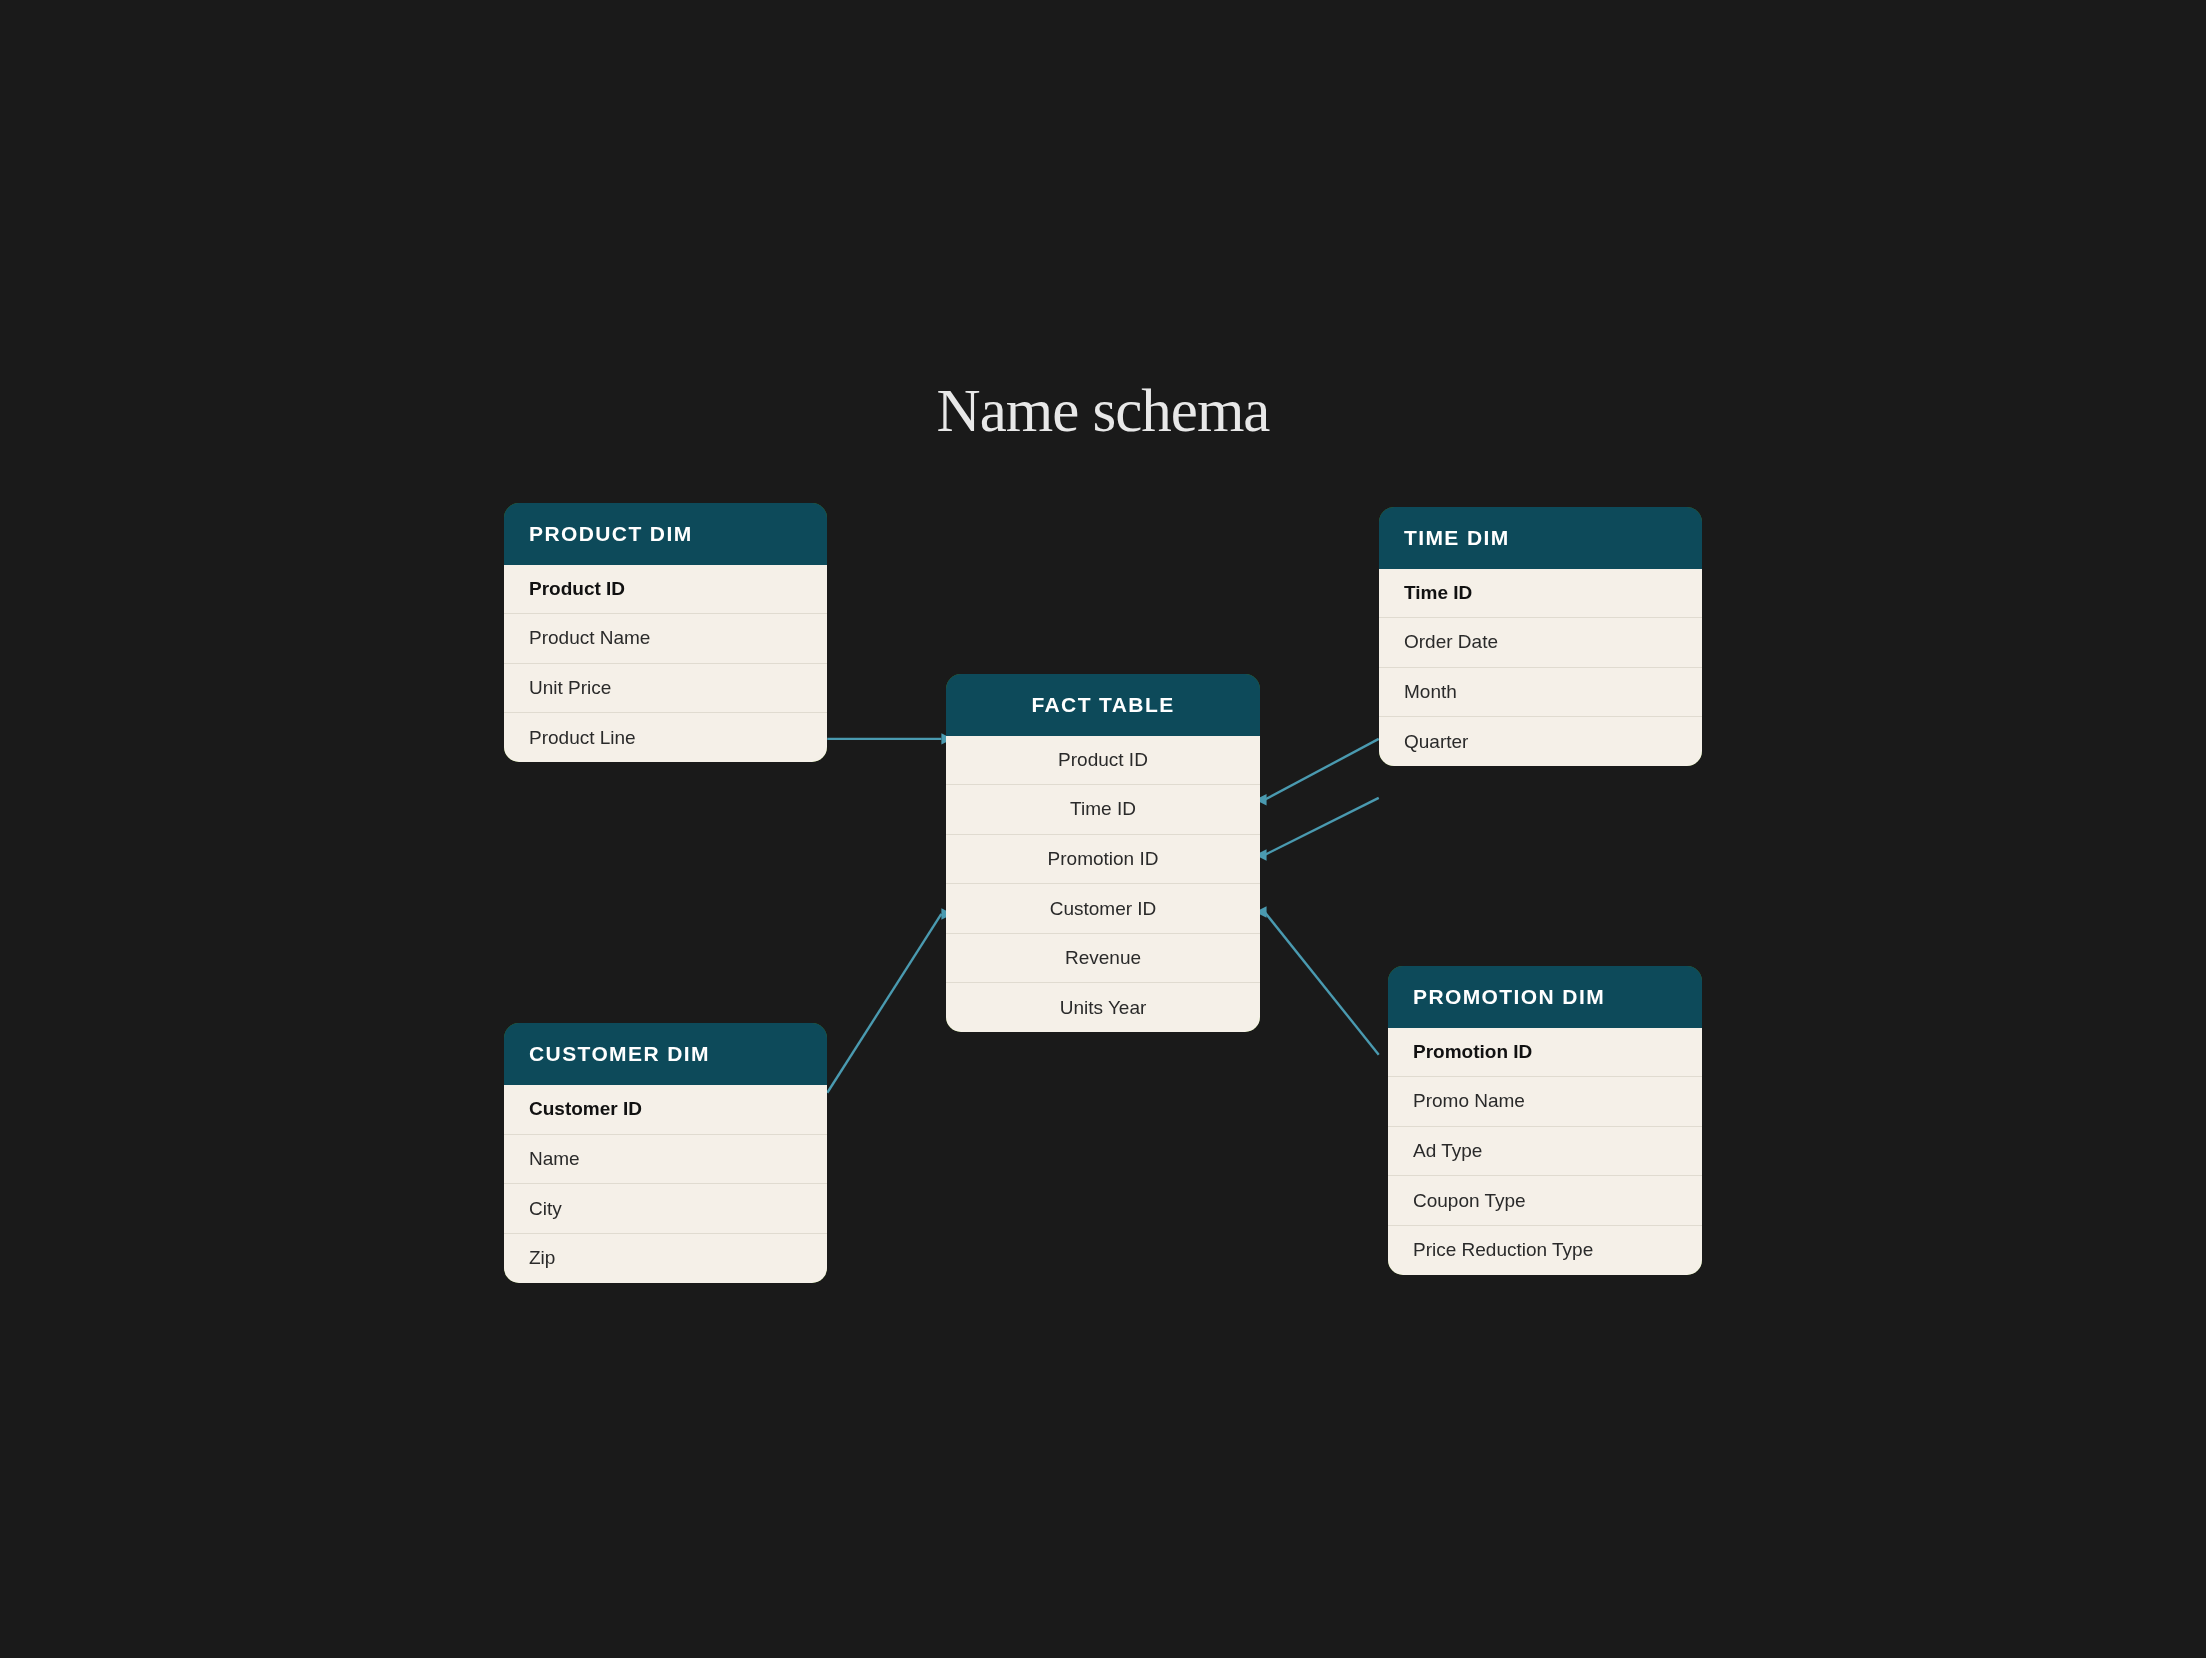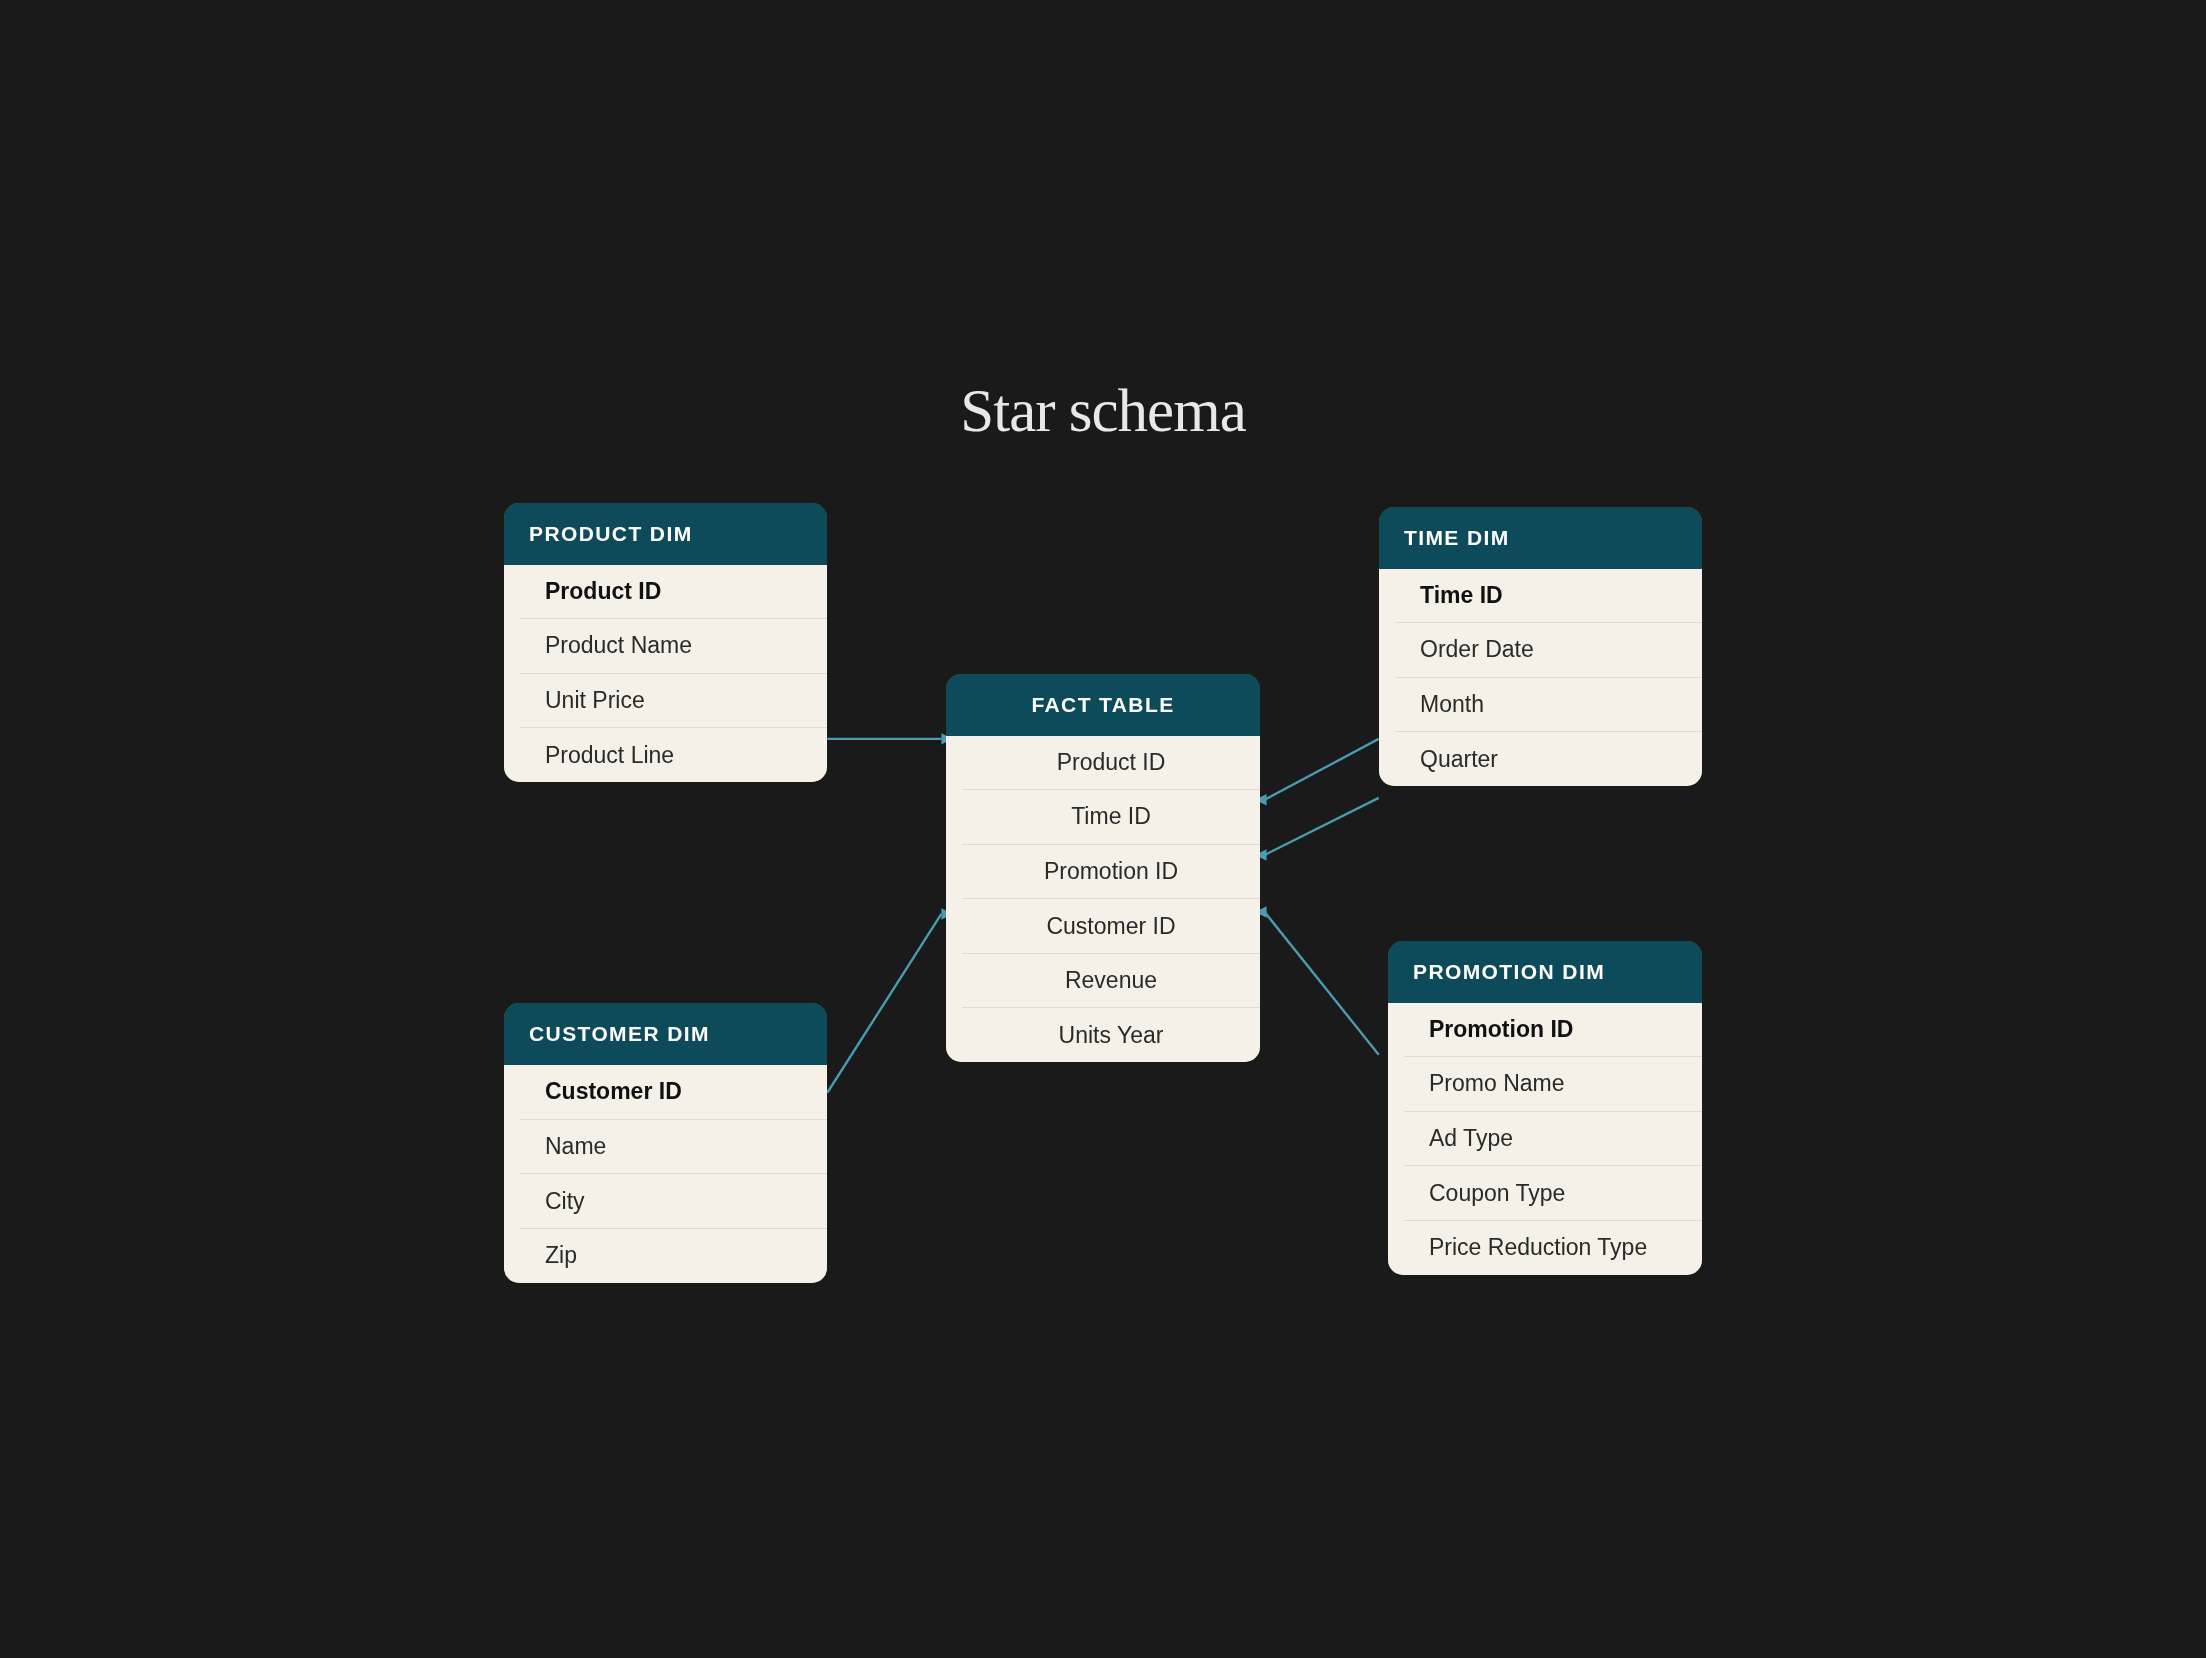--- a/index.html
+++ b/index.html
@@ -56,25 +56,24 @@
     }
 
     .table-body {
       background: #f5f0e8;
       display: flex;
       flex-direction: column;
     }
 
     .table-row {
       padding: 13.3px 25px;
-      font-size: 23px;
+      font-size: 19px;
       color: #2a2a2a;
       font-family: 'Arial', sans-serif;
       border-bottom: 1px solid #e0dbd0;
-      margin-left: 16px;
     }
 
     .table-row:last-child {
       border-bottom: none;
     }
 
     .table-row.pk {
       font-weight: 700;
       color: #111;
     }
@@ -129,21 +128,21 @@
     }
 
     .arrow-head {
       fill: #4a9ab0;
     }
   </style>
 </head>
 <body>
 
 <div class="page-wrapper">
-  <h1 class="page-title">Star schema</h1>
+  <h1 class="page-title">Name schema</h1>
 
   <div class="schema-container">
 
     <svg class="connectors" viewBox="0 0 1260 820" preserveAspectRatio="none">
 
       <line class="connector-line" x1="340" y1="248" x2="460" y2="248"></line>
       <polygon class="arrow-head" points="460,242 472,248 460,254"></polygon>
 
       <line class="connector-line" x1="920" y1="248" x2="800" y2="312"></line>
       <polygon class="arrow-head" points="802,306 790,312 802,318"></polygon>

